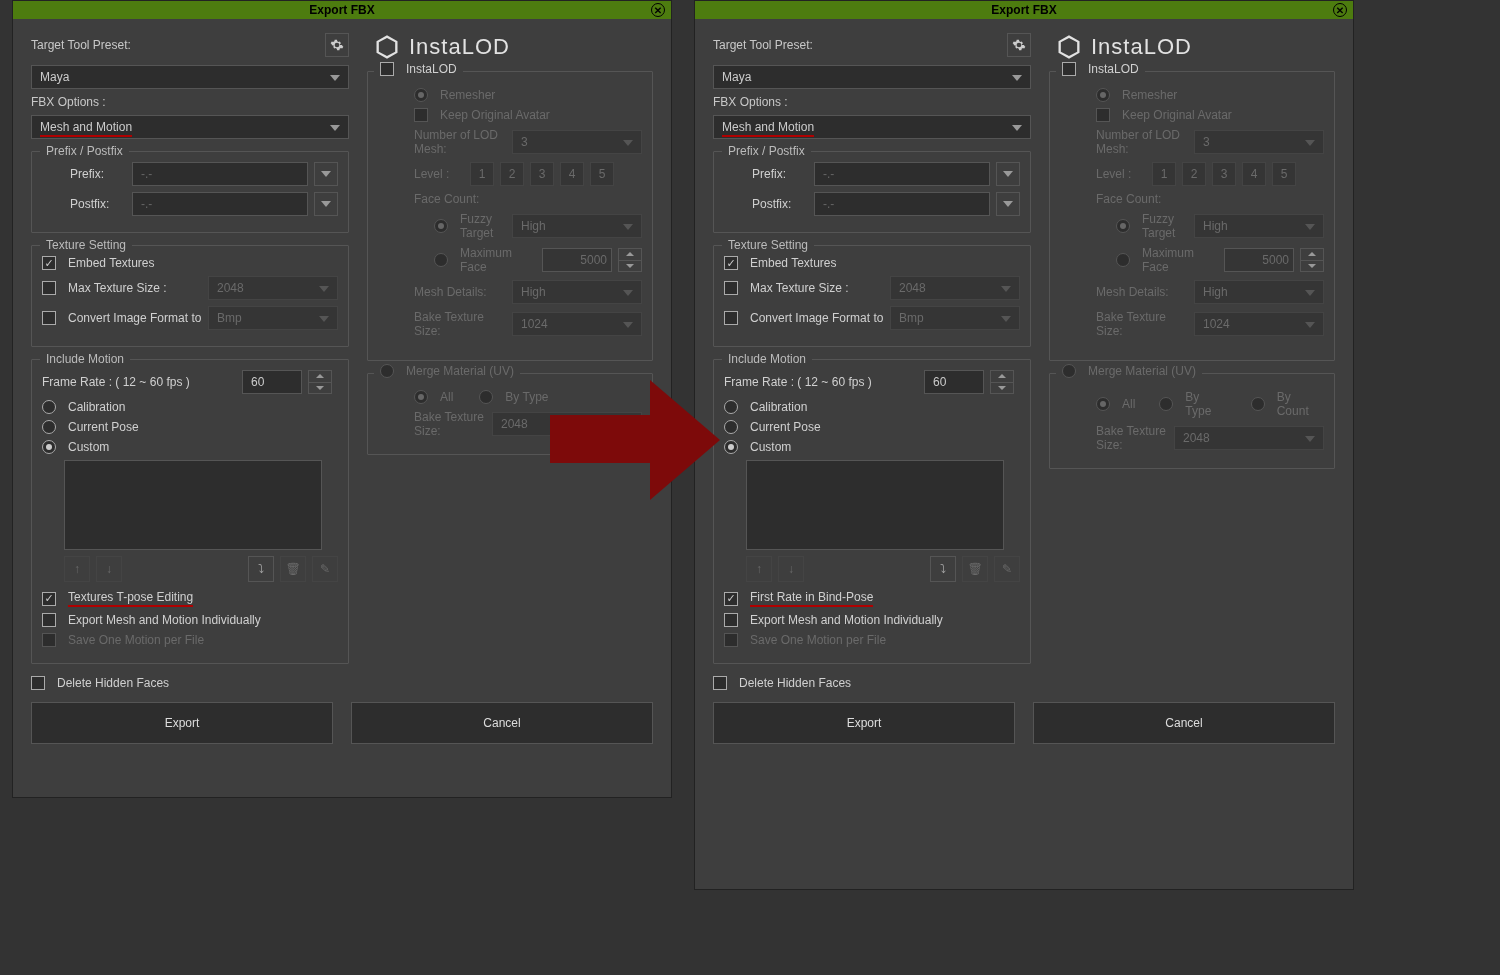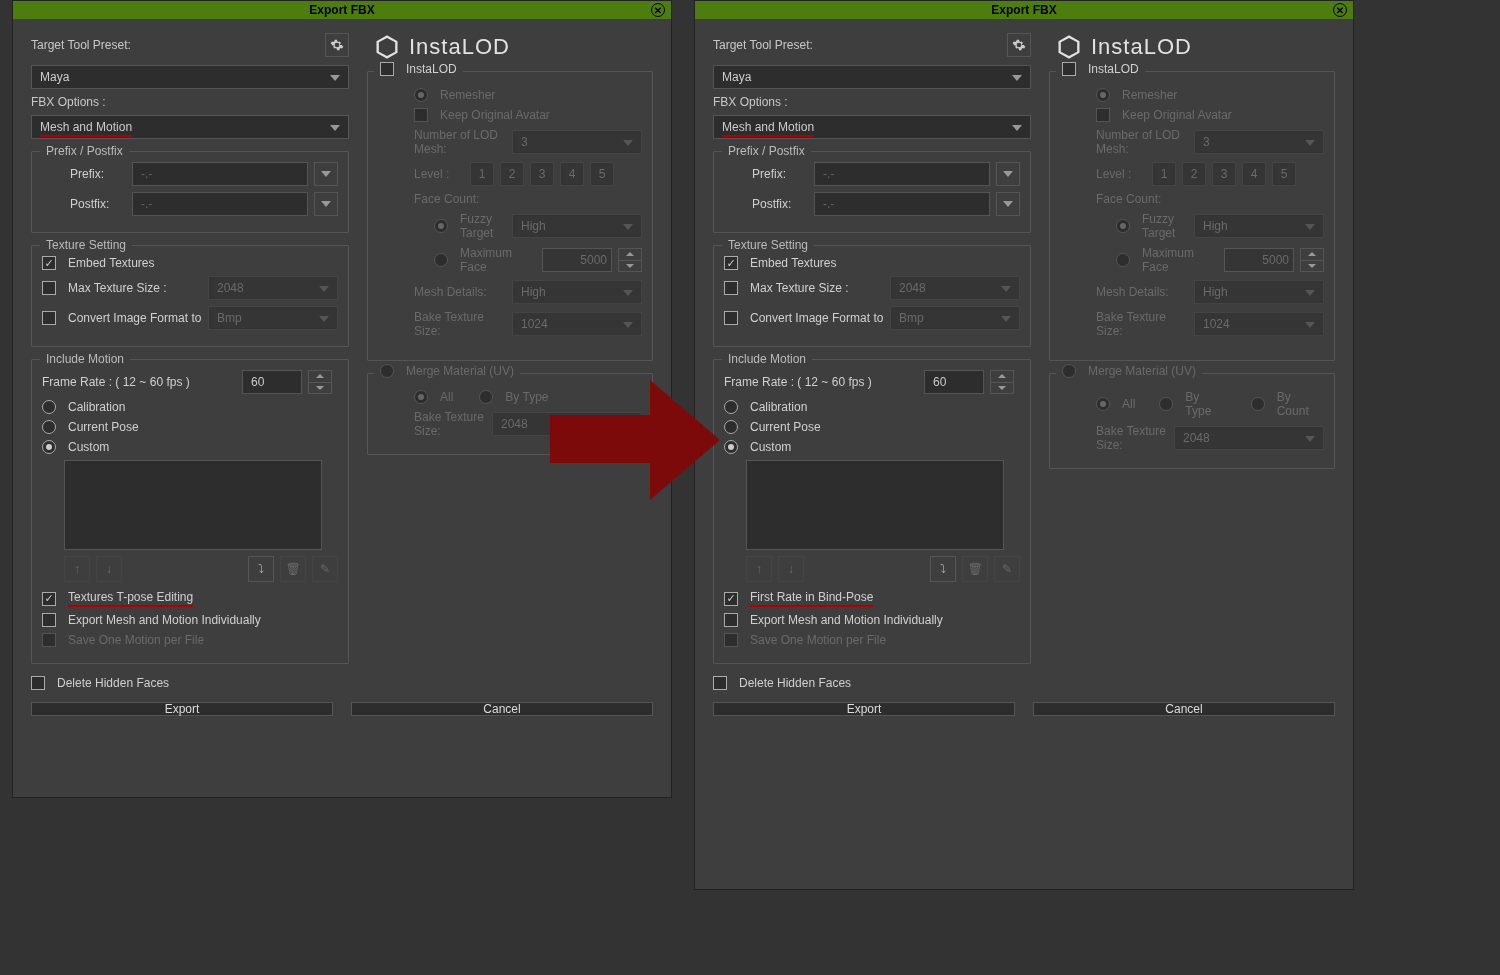--- a/index.html
+++ b/index.html
@@ -40,21 +40,21 @@
   .spin div:last-child { border-bottom:none; }
   .spin div::after { content:''; width:0; height:0; border-left:4px solid transparent; border-right:4px solid transparent; }
   .spin .up::after { border-bottom:4px solid #999; }
   .spin .dn::after { border-top:4px solid #999; }
   .textarea { border:1px solid #555; background:#2d2d2d; height:90px; width:258px; margin:6px 0 6px 22px; }
   .iconbtns { display:flex; gap:6px; margin-left:22px; margin-bottom:8px; }
   .iconbtn { width:26px; height:26px; border:1px solid #555; display:flex; align-items:center; justify-content:center; color:#aaa; cursor:pointer; }
   .iconbtn.disabled { color:#555; border-color:#444; cursor:default; }
   .spacer { flex:1; }
   .btnrow { display:flex; gap:18px; padding:0 18px 14px 18px; }
-  .bigbtn { flex:1; background:#2d2d2d; border:1px solid #555; height:14px; display:flex; align-items:center; justify-content:center; color:#ddd; cursor:pointer; }
+  .bigbtn { flex:1; background:#2d2d2d; border:1px solid #555; height:42px; display:flex; align-items:center; justify-content:center; color:#ddd; cursor:pointer; }
   .underline-red { border-bottom:2px solid #b00000; padding-bottom:1px; }
   .brand { display:flex; align-items:center; gap:8px; margin-bottom:10px; margin-left:6px; }
   .brand-text { font-size:22px; color:#e2e2e2; letter-spacing:1px; }
   .lvl-btns { display:flex; gap:6px; }
   .lvl-btn { width:24px; height:24px; border:1px solid #555; display:flex; align-items:center; justify-content:center; color:#888; background:#353535; }
   .lvl-btn.disabled { color:#555; border-color:#444; }
   .num-input { width:70px; height:24px; border:1px solid #555; background:#353535; color:#666; display:flex; align-items:center; justify-content:flex-end; padding-right:4px; }
   .arrow { position:absolute; left:550px; top:380px; z-index:10; pointer-events:none; }
   .arrow-shape { position:relative; }
   .arrow-shaft { position:absolute; left:0; top:35px; width:110px; height:48px; background:#7d0a0a; }

